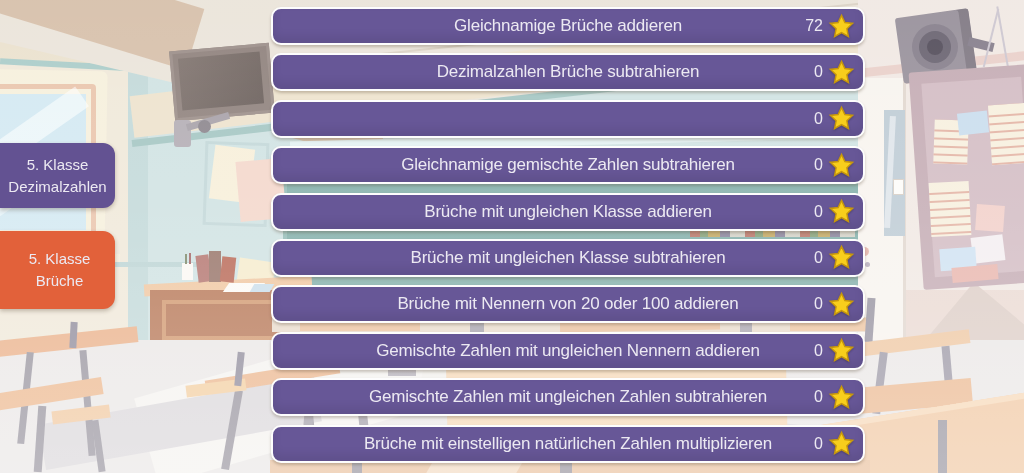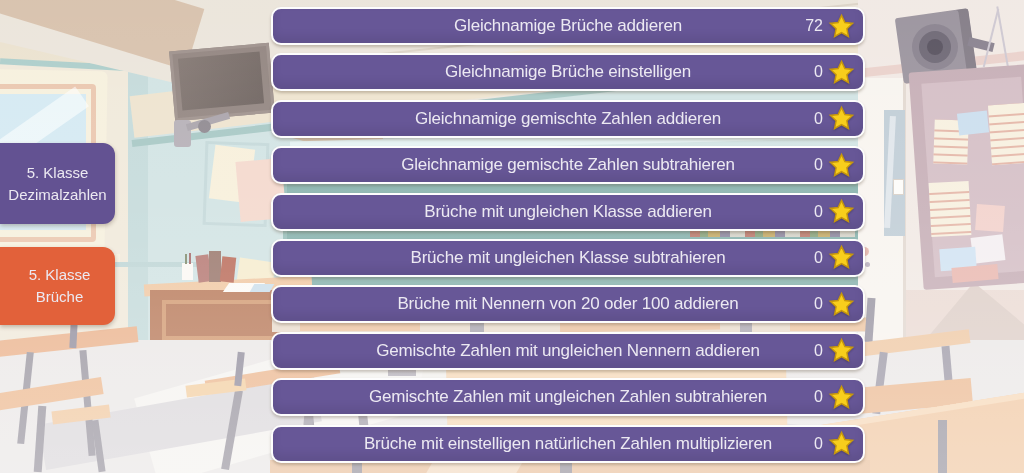--- a/index.html
+++ b/index.html
@@ -145,21 +145,21 @@
   .bottom-band-light{left:430px;top:460px;width:90px;height:13px;background:#f6dcc0;transform:skewX(-30deg);}
   .bottom-band-g1{left:352px;top:460px;width:10px;height:13px;background:#9a96a1;}
   .bottom-band-g2{left:560px;top:460px;width:12px;height:13px;background:#9a96a1;}
 
   .haze{position:absolute;inset:0;pointer-events:none;
     background:linear-gradient(180deg,rgba(255,255,255,.03) 0%,rgba(255,255,255,.12) 45%,rgba(255,255,255,.32) 100%);}
 
   
   .sidebar{position:absolute;left:0;top:143px;width:115px;display:flex;flex-direction:column;gap:23px;z-index:20;}
   .sidebar-btn{
-    height:81px;border:none;border-radius:0 12px 12px 0;color:var(--c-text);
+    height:65px;border:none;border-radius:0 12px 12px 0;color:var(--c-text);
     font-size:15px;line-height:1.45;display:flex;align-items:center;justify-content:center;
     text-align:center;padding:0 8px;box-shadow:0 2px 4px rgba(70,50,30,.3);
     cursor:pointer;font-family:inherit;
   }
   .sidebar-btn:nth-child(2){height:78px;padding-left:12px;}
   .v-purple{background:var(--c-sb-purple);}
   .v-orange{background:var(--c-sb-orange);}
 
   .level-list{position:absolute;left:271px;top:7px;width:594px;display:flex;flex-direction:column;gap:8.4px;z-index:20;}
   .level-btn{
@@ -325,30 +325,29 @@
       <button class="level-btn">
     <span class="level-label">Gleichnamige Brüche addieren</span>
     <span class="level-right">
       <span class="level-score">72</span>
       <svg class="star" viewBox="0 0 24 24" aria-hidden="true">
         <path d="M12 2.1l3 6.3 6.9.85-5.1 4.8 1.35 6.85L12 17.5l-6.15 3.4 1.35-6.85-5.1-4.8L9 8.4z"></path>
       </svg>
     </span>
   </button>
       <button class="level-btn">
-    <span class="level-label">Gleichnamige Brüche einstelligen</span>
-    <span class="level-right">
-      <span class="level-score">0</span>
-      <svg class="star" viewBox="0 0 24 24" aria-hidden="true">
-        <path d="M12 2.1l3 6.3 6.9.85-5.1 4.8 1.35 6.85L12 17.5l-6.15 3.4 1.35-6.85-5.1-4.8L9 8.4z"></path>
-      </svg>
-    </span>
-  </button>
-      <button class="level-btn">
-    <span class="level-label">Gleichnamige gemischte Zahlen addieren</span>
+    <span class="level-label">Dezimalzahlen Brüche subtrahieren</span>
+    <span class="level-right">
+      <span class="level-score">0</span>
+      <svg class="star" viewBox="0 0 24 24" aria-hidden="true">
+        <path d="M12 2.1l3 6.3 6.9.85-5.1 4.8 1.35 6.85L12 17.5l-6.15 3.4 1.35-6.85-5.1-4.8L9 8.4z"></path>
+      </svg>
+    </span>
+  </button>
+      <button class="level-btn">
     <span class="level-right">
       <span class="level-score">0</span>
       <svg class="star" viewBox="0 0 24 24" aria-hidden="true">
         <path d="M12 2.1l3 6.3 6.9.85-5.1 4.8 1.35 6.85L12 17.5l-6.15 3.4 1.35-6.85-5.1-4.8L9 8.4z"></path>
       </svg>
     </span>
   </button>
       <button class="level-btn">
     <span class="level-label">Gleichnamige gemischte Zahlen subtrahieren</span>
     <span class="level-right">

